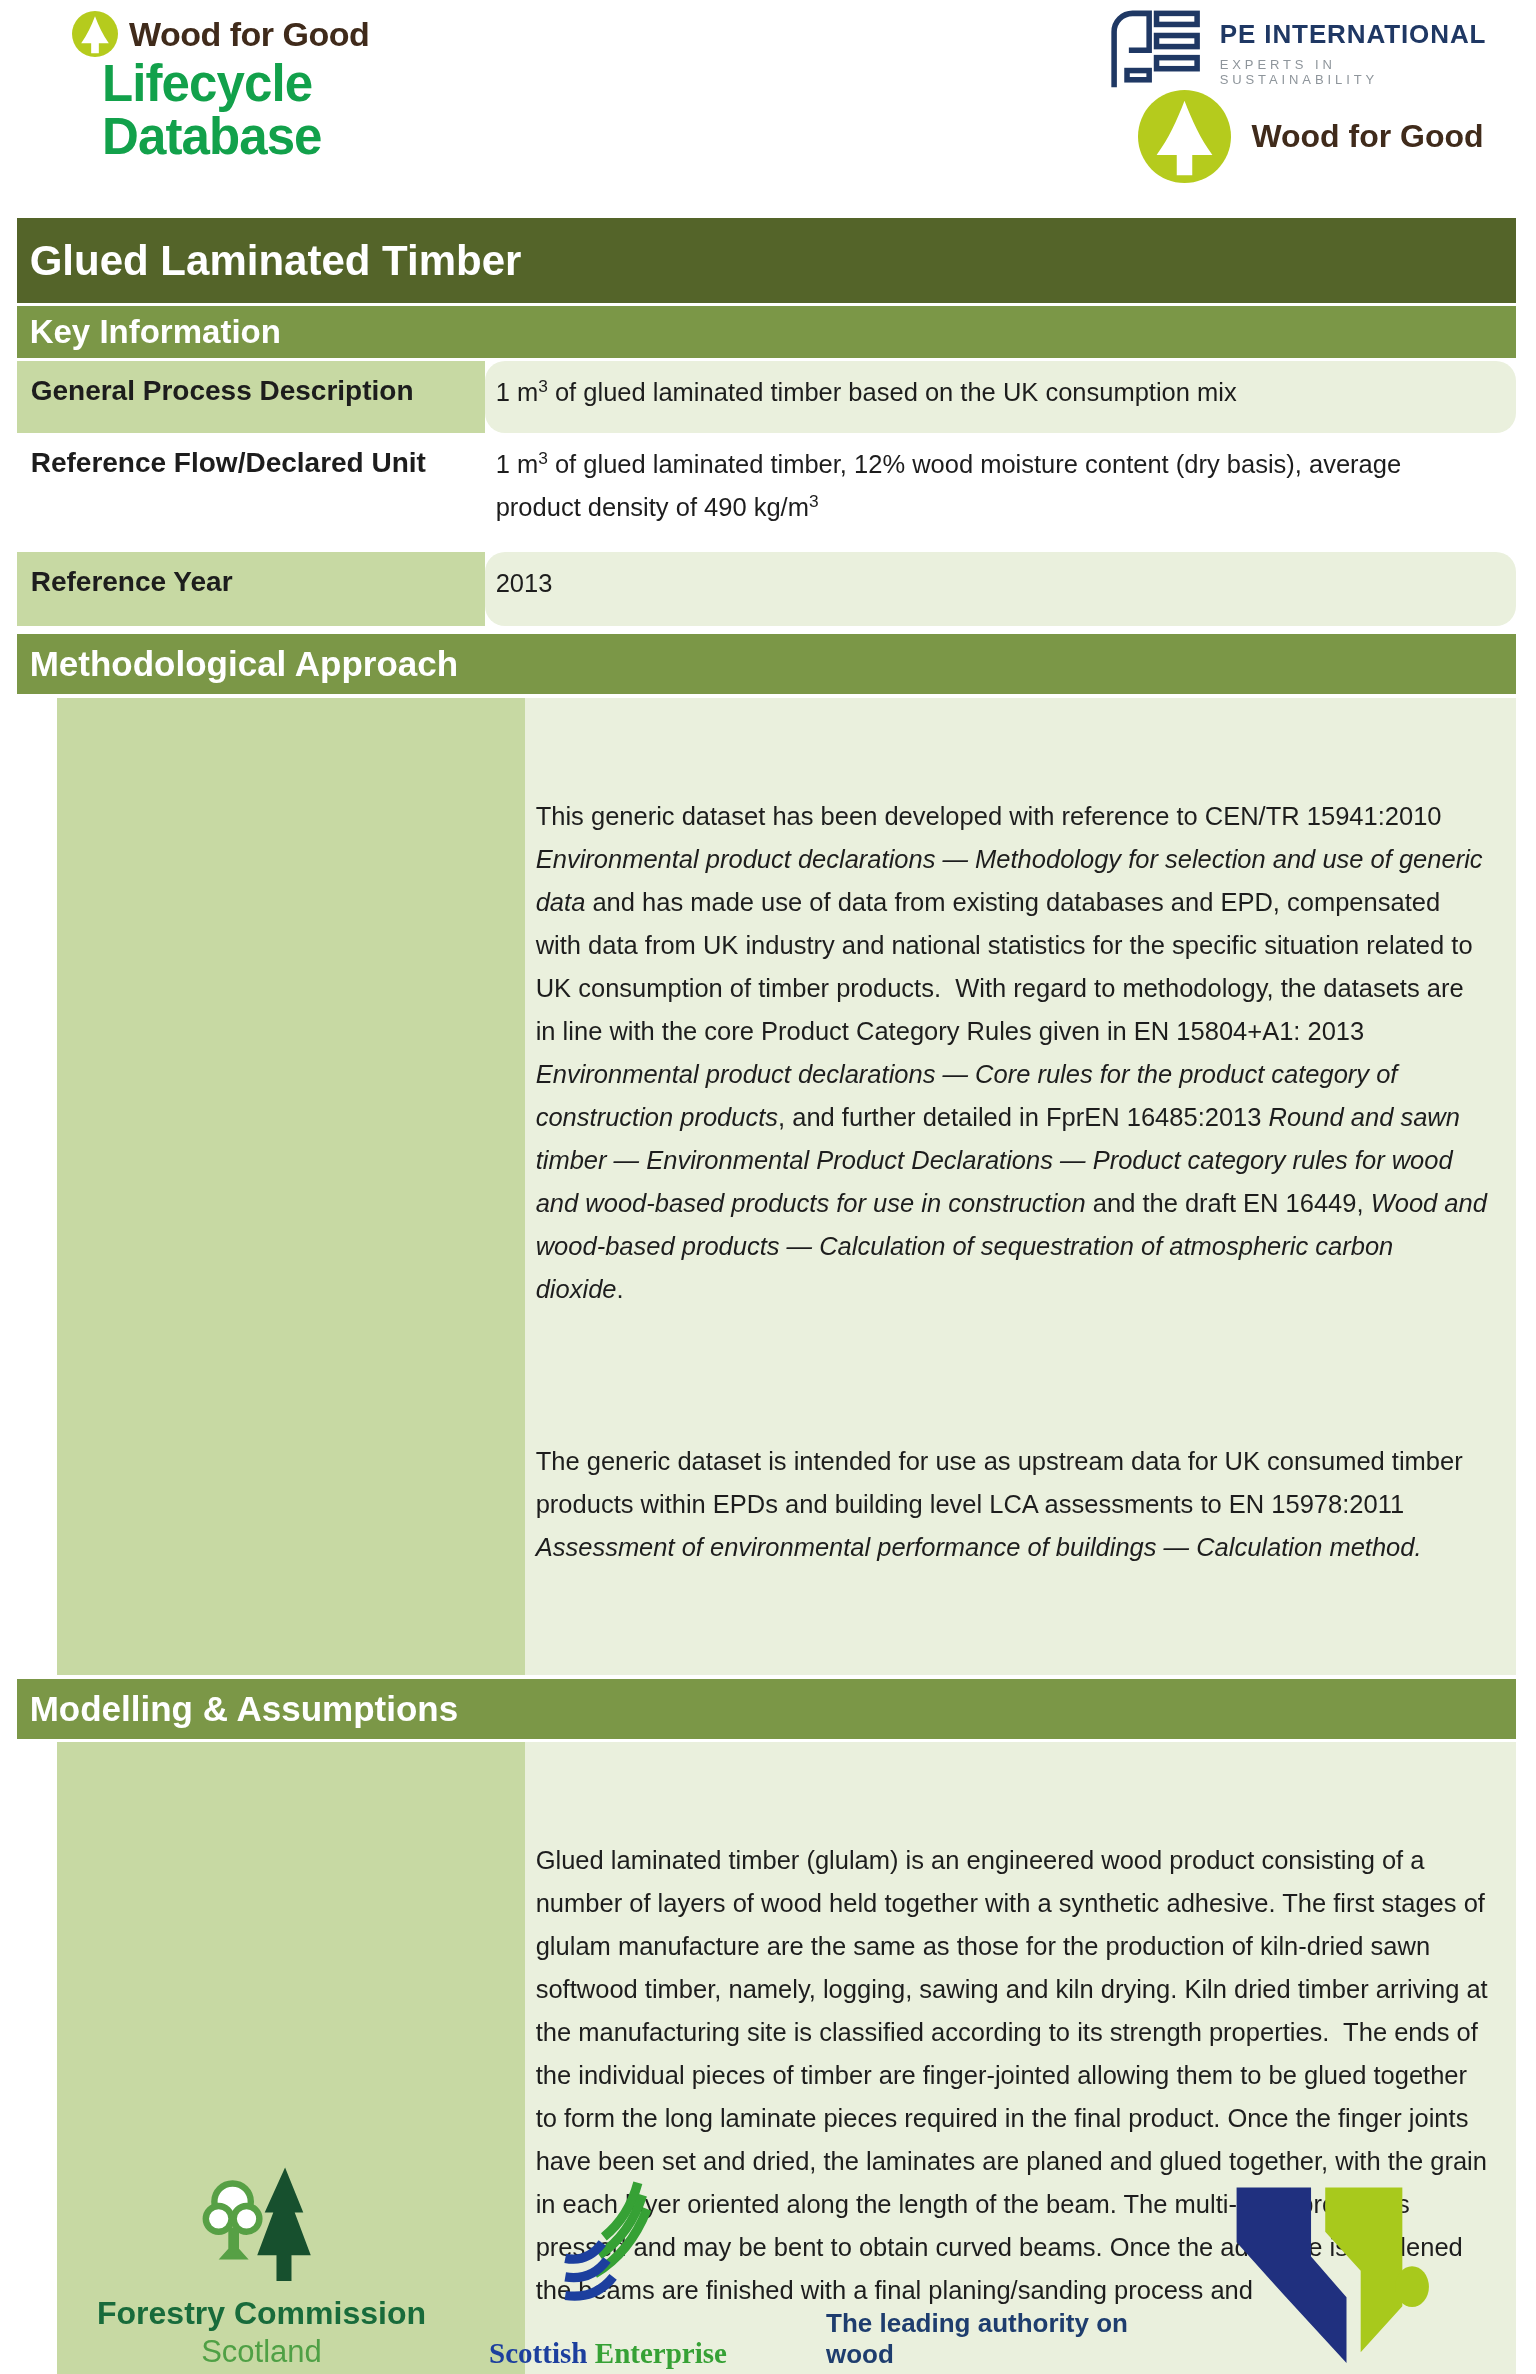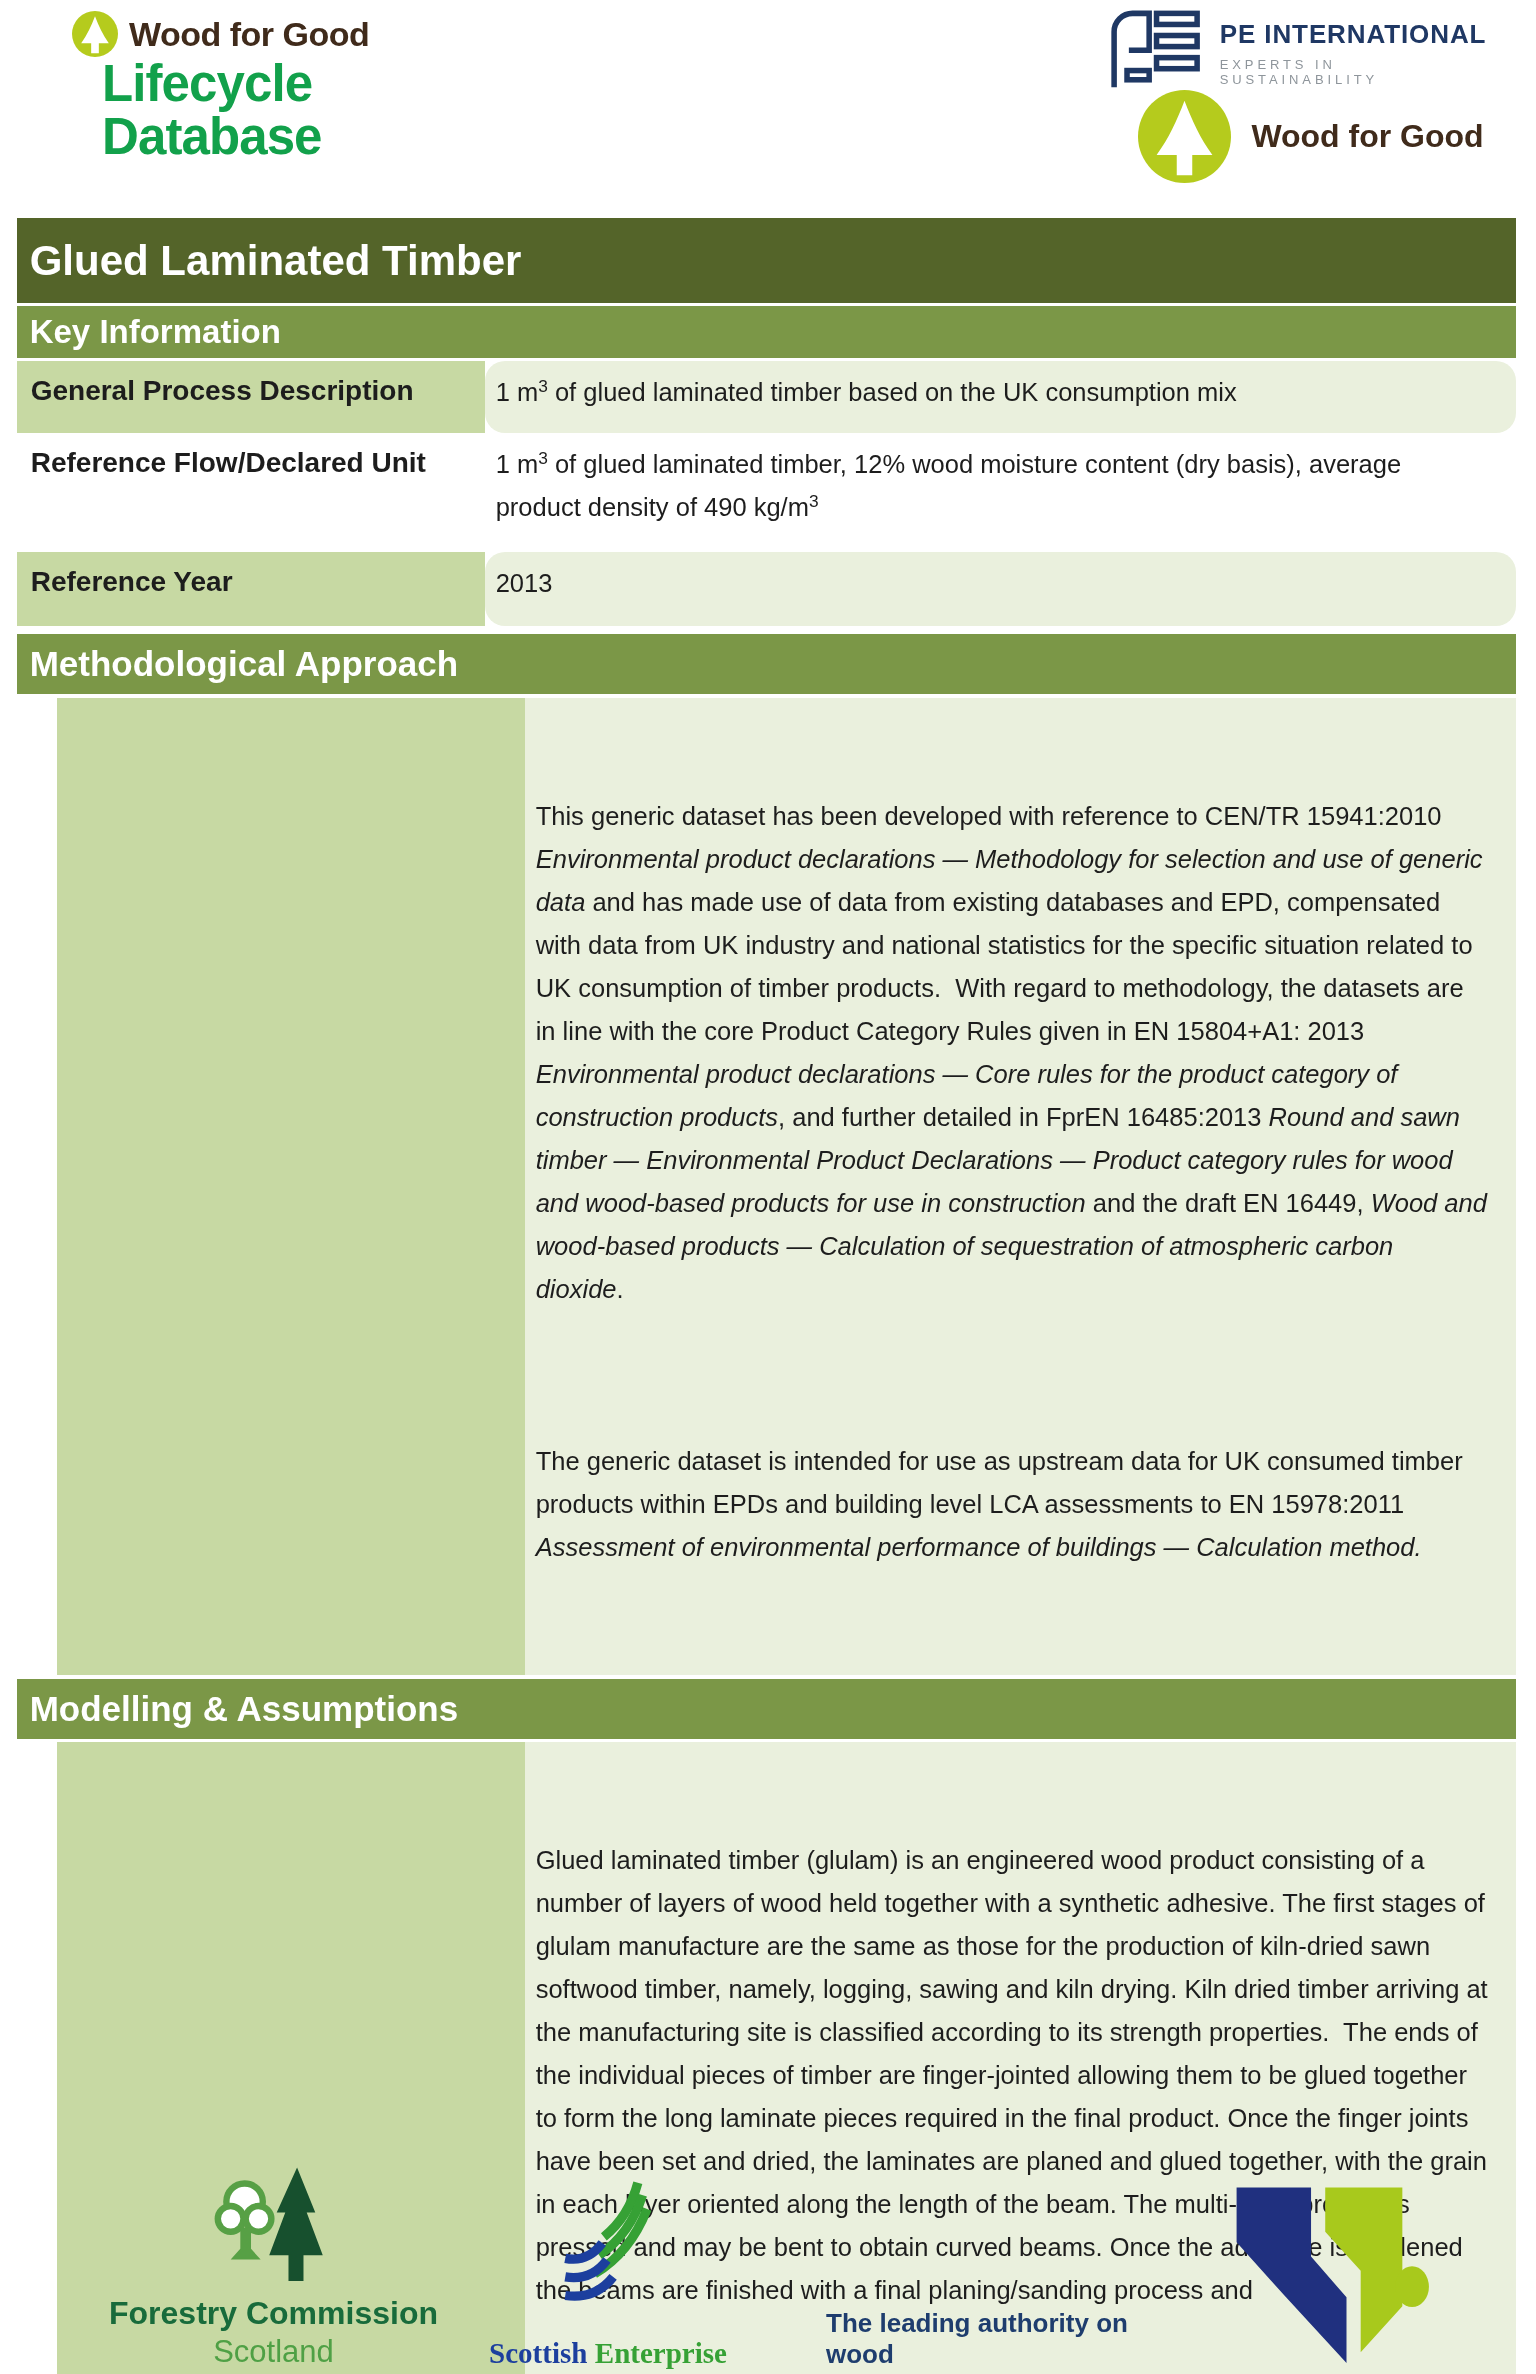--- a/index.html
+++ b/index.html
@@ -42,21 +42,21 @@
   
   .content-block { display:flex; margin:0 21.3px 3.7px 16.7px;padding-left:40px; }
   .content-left { width:468px; flex:none; background:var(--cell_green); }
   .content-text { flex:1; background:var(--cell_light); padding:11px 28px 20.4px 11px; font-size:25.5px; line-height:43px; white-space:pre-wrap; }
   .content-text p { margin:0 0 43px 0; }
   .content-text p:last-child { margin-bottom:0; }
   .it { font-style:italic; }
   
   .footer { position:absolute; left:0; top:2161px; width:1537px; height:213px; }
   .flogo { position:absolute; display:flex; flex-direction:column; align-items:center; justify-content:flex-end; }
-  .fc { left:102px; width:343px; height:209px; }
+  .fc { left:90px; width:343px; height:209px; }
   .fc-line1 { font-size:32px; font-weight:700; color:var(--fc_dark_green); margin-top:5.6px; }
   .fc-line2 { font-size:31px; color:var(--fc_light_green); margin-top:1.9px; }
   .se { left:464px; width:288px; height:209px; }
   .se-words { margin-top:23px; font-family:"Liberation Serif", serif; font-size:29px; font-weight:700; }
   .se-w1 { color:var(--se_blue); }
   .se-w2 { color:var(--se_green); margin-left:7.4px; }
   .trada { left:826px; width:334px; height:209px; }
   .trada-oval { position:relative; width:311px; height:141px; }
   .trada-word { position:absolute; left:50%; top:50%; transform:translate(-58%,-50%); font-size:52px; font-weight:700; color:var(--trada_navy); letter-spacing:0.9px; }
   .trada-tag { font-size:26px; font-weight:700; color:var(--trada_navy); margin-top:24px; }

